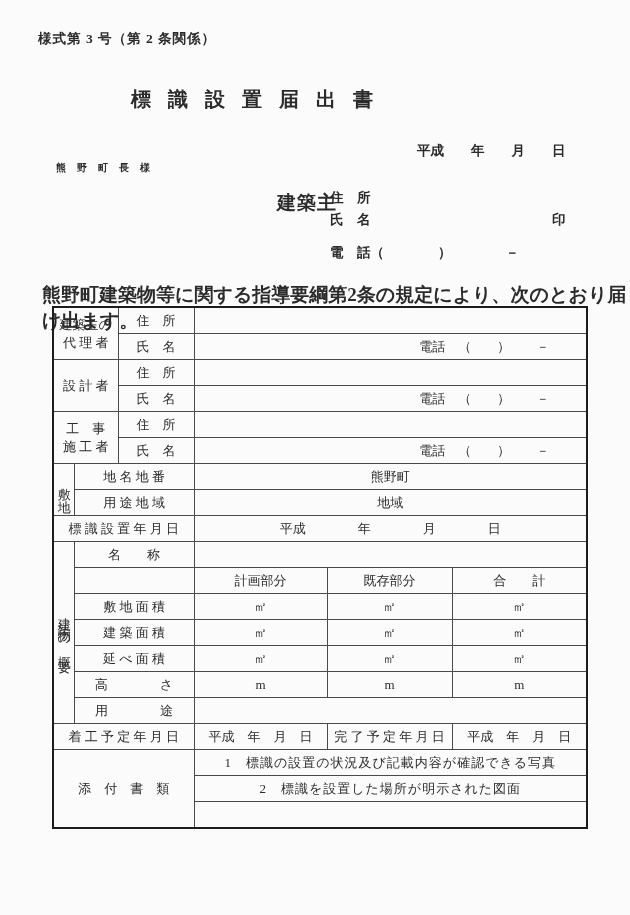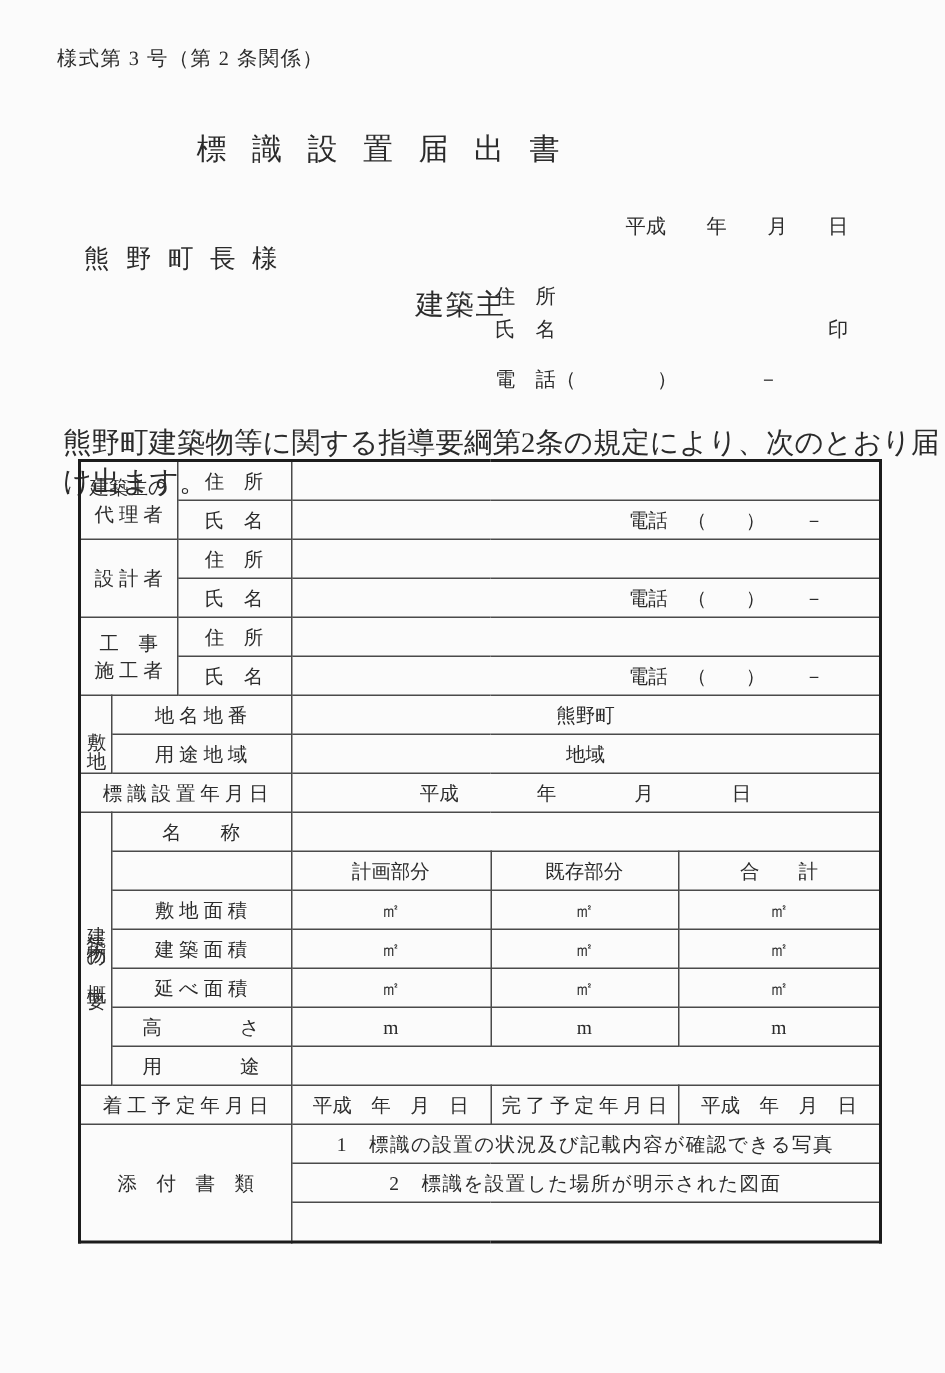--- a/index.html
+++ b/index.html
@@ -2,26 +2,26 @@
 <html lang="ja"><head>
 <meta charset="utf-8">
 <style>
   html,body{margin:0;padding:0;}
   body{
     width:630px;height:915px;position:relative;
     background:#fbfbfb;color:#2b2b2b;
     font-family:"Liberation Serif","DejaVu Serif",serif;
     overflow:hidden;
   }
-  .abs{position:absolute;}
+  .abs{position:absolute;font-weight:bold;}
   #form-no{left:38px;top:30px;font-size:13.5px;letter-spacing:1px;}
   #title{left:0;top:86px;width:504px;text-align:center;font-size:20px;
          letter-spacing:17px;text-indent:17px;}
   #date-line{left:417px;top:142px;font-size:13.5px;}
-  #addressee{left:56px;top:161px;font-size:17px;letter-spacing:11px;}
+  #addressee{left:56px;top:161px;font-size:10px;letter-spacing:11px;}
   #builder-label{left:277px;top:190px;font-size:19px;letter-spacing:1px;}
   #builder-addr{left:330px;top:189px;font-size:13.5px;}
   #builder-name{left:330px;top:211px;font-size:13.5px;}
   #builder-seal{left:552px;top:211px;font-size:13.5px;}
   #builder-phone{left:330px;top:244px;font-size:13.5px;}
   #statement{left:42px;top:282px;font-size:19px;}
 
   table#form-table{
     position:absolute;left:52px;top:306px;
     width:534px;border-collapse:collapse;table-layout:fixed;

